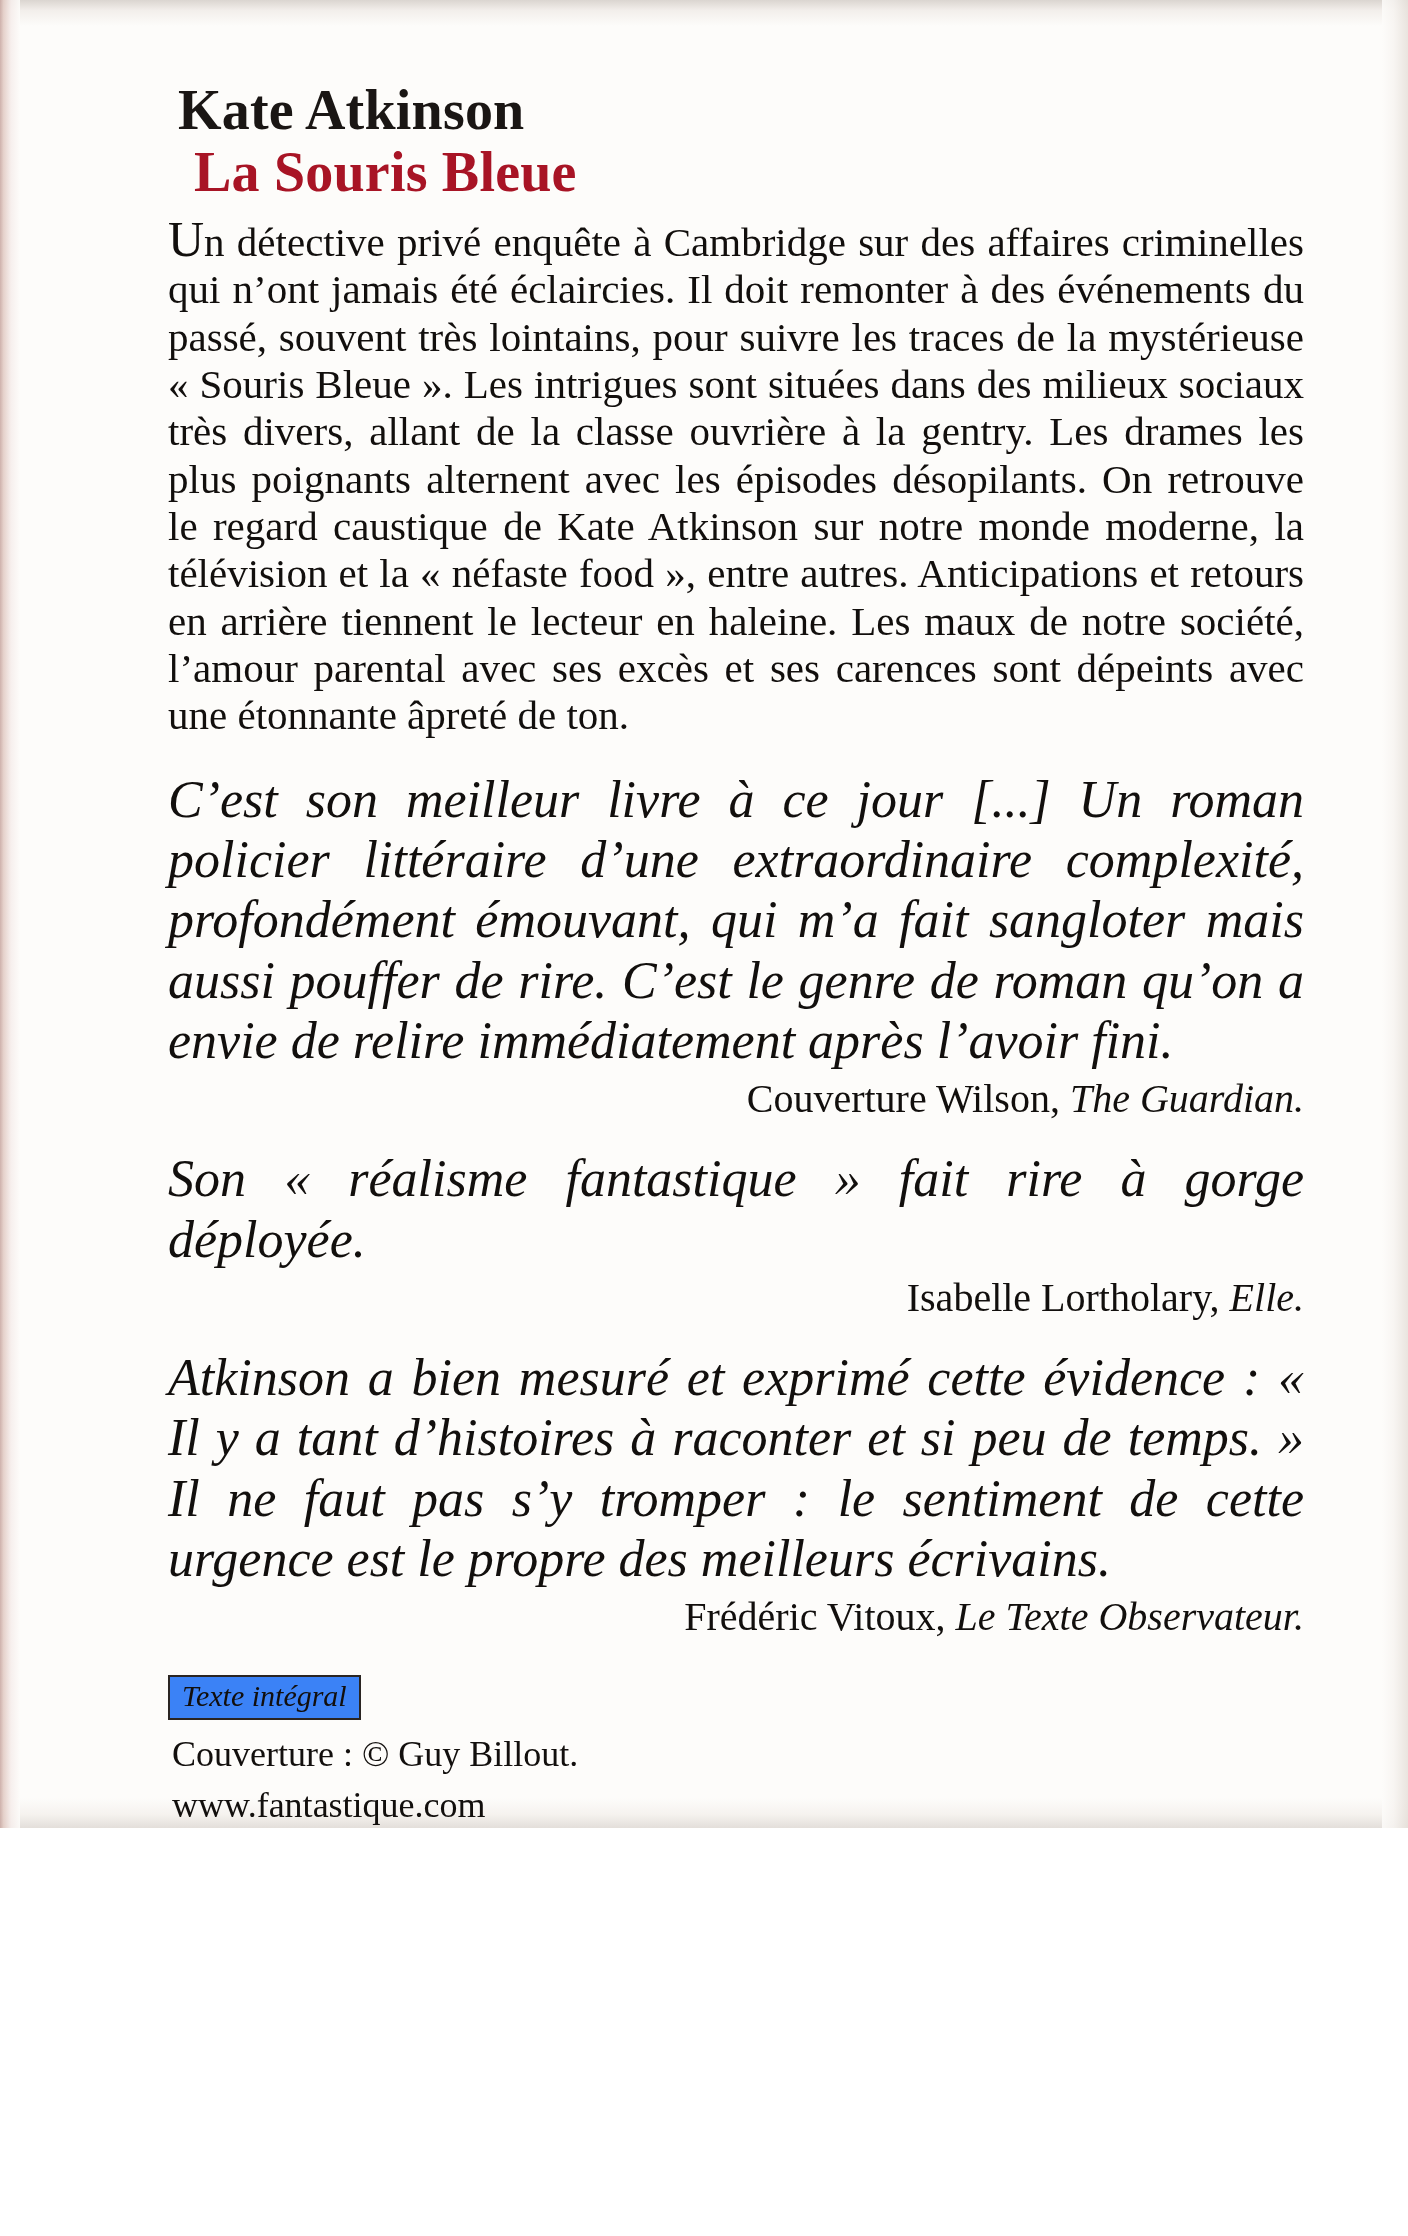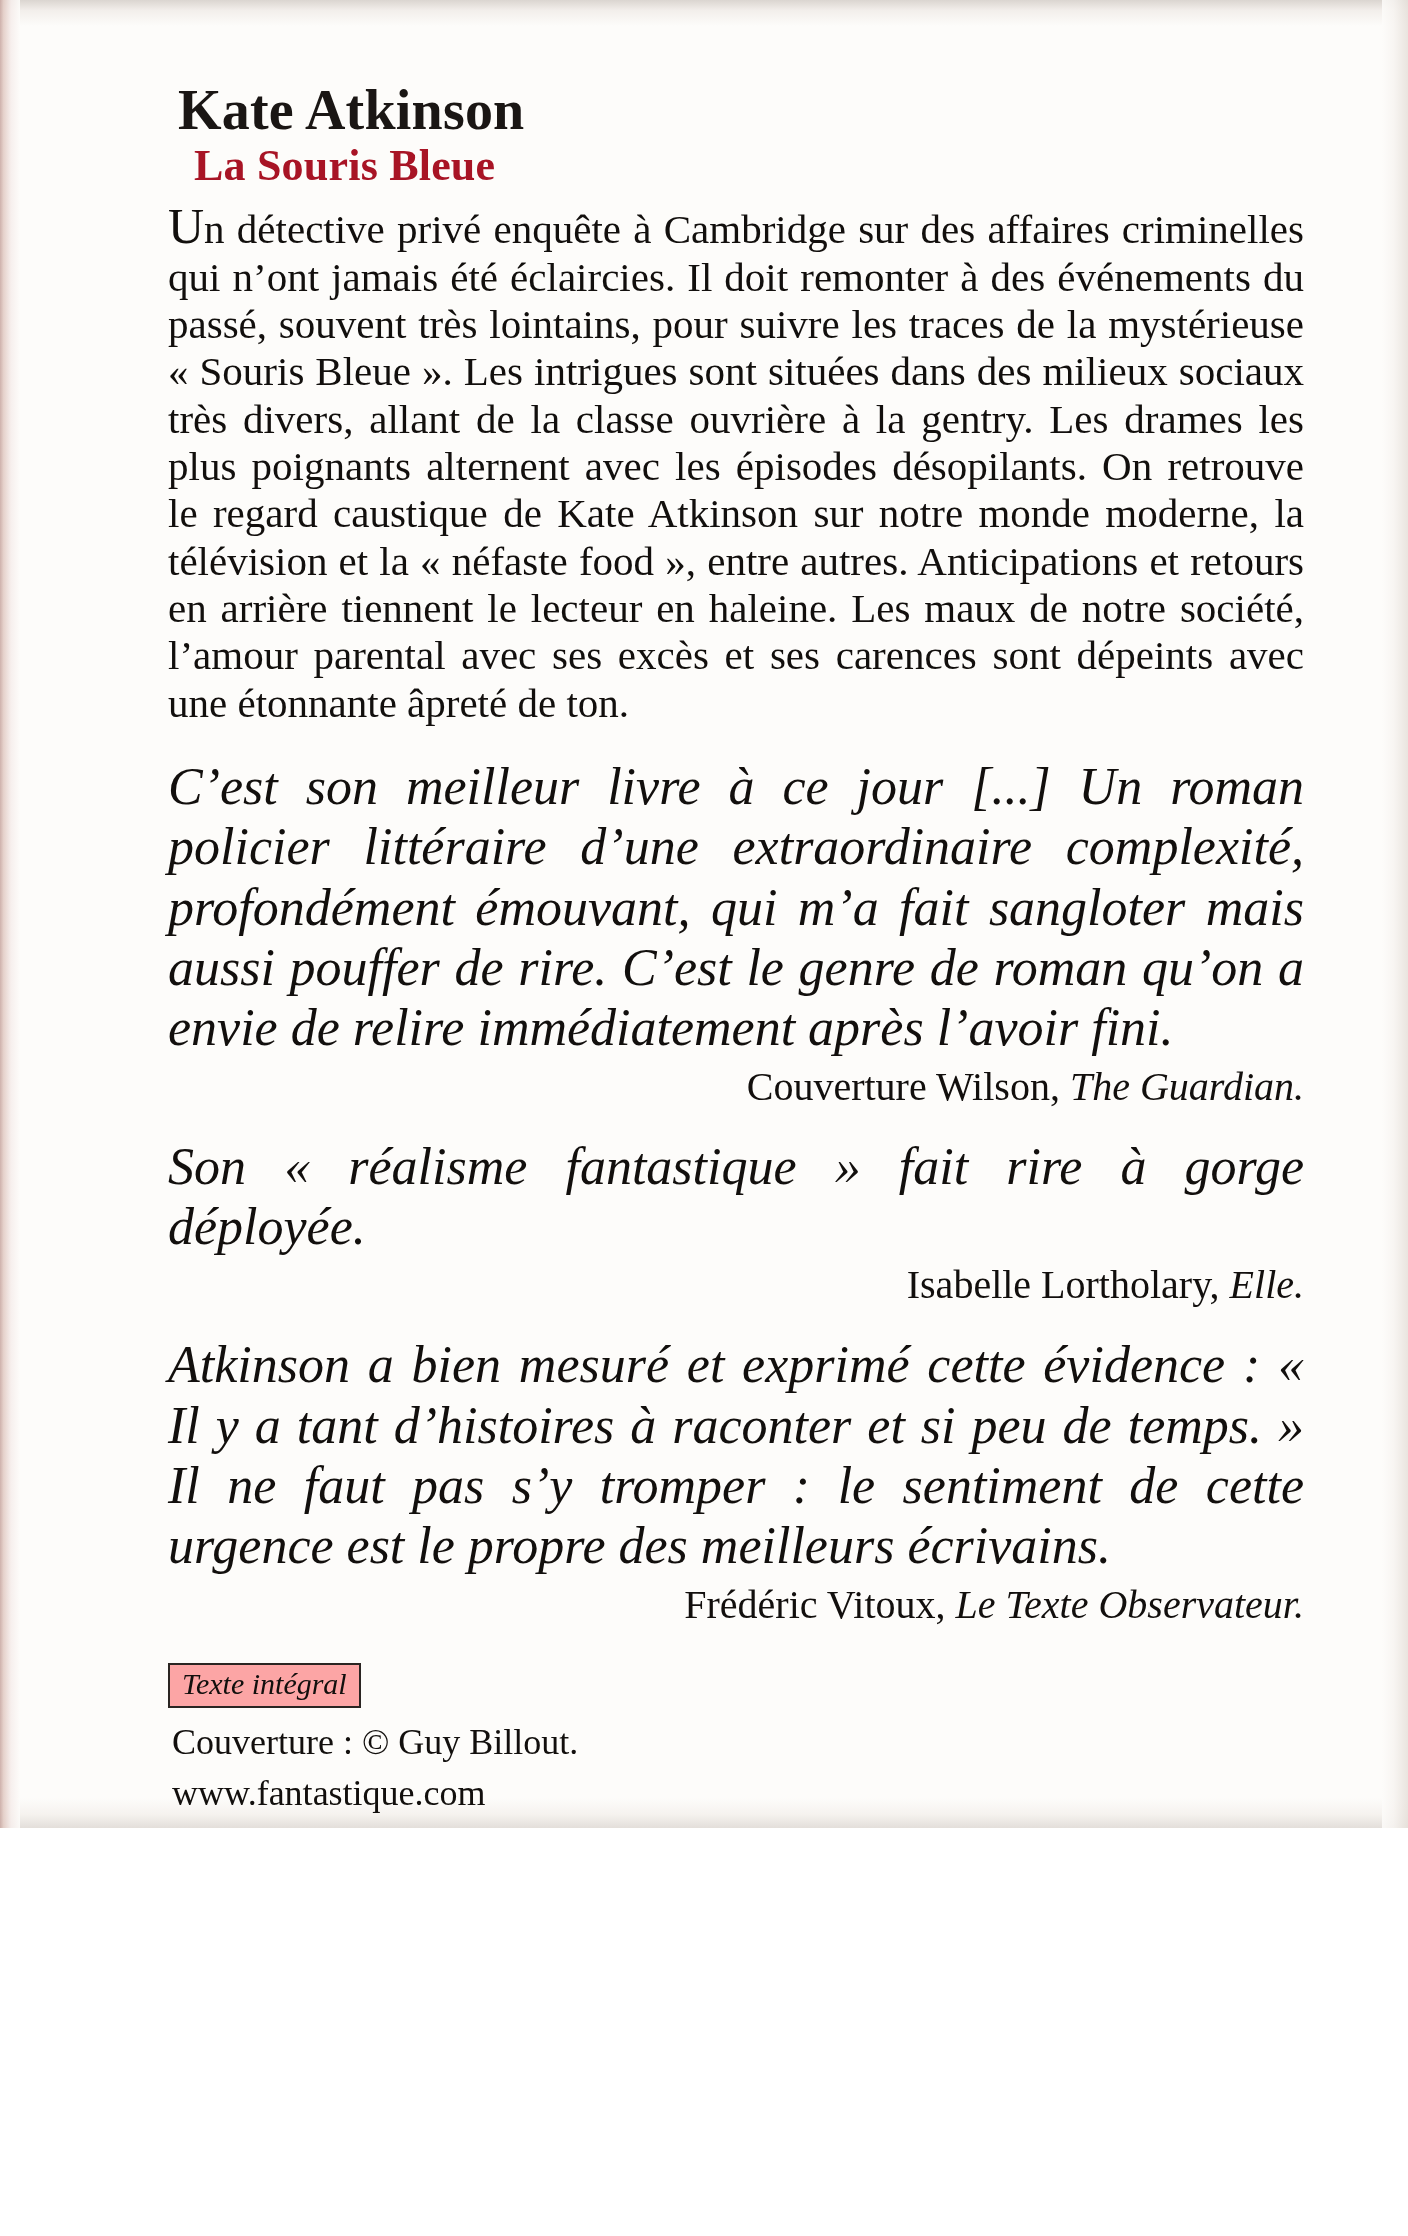--- a/index.html
+++ b/index.html
@@ -57,21 +57,21 @@
 
   .author {
     font-size: 56px;
     font-weight: bold;
     color: #1a1614;
     letter-spacing: .2px;
     line-height: 1.02;
     margin: 0 0 4px 10px;
   }
   .title {
-    font-size: 44px;
+    font-size: 56px;
     font-weight: bold;
     color: #a81425;
     letter-spacing: .2px;
     line-height: 1.05;
     margin: 0 0 12px 26px;
   }
 
   .blurb {
     font-size: 41px;
     line-height: 1.155;
@@ -106,21 +106,21 @@
 
   .badge-row { margin-top: 34px; }
   .badge {
     display: inline-block;
     border: 2px solid #2a2522;
     padding: 4px 12px 7px 12px;
     font-style: italic;
     font-size: 30px;
     line-height: 1;
     color: #120f0d;
-    background: #fca5a5;
+    background: #3b82f6;
   }
 
   .credit, .website {
     font-size: 36px;
     line-height: 1.25;
     color: #120f0d;
     margin: 12px 0 0 4px;
   }
   .website { margin-top: 6px; }
 

